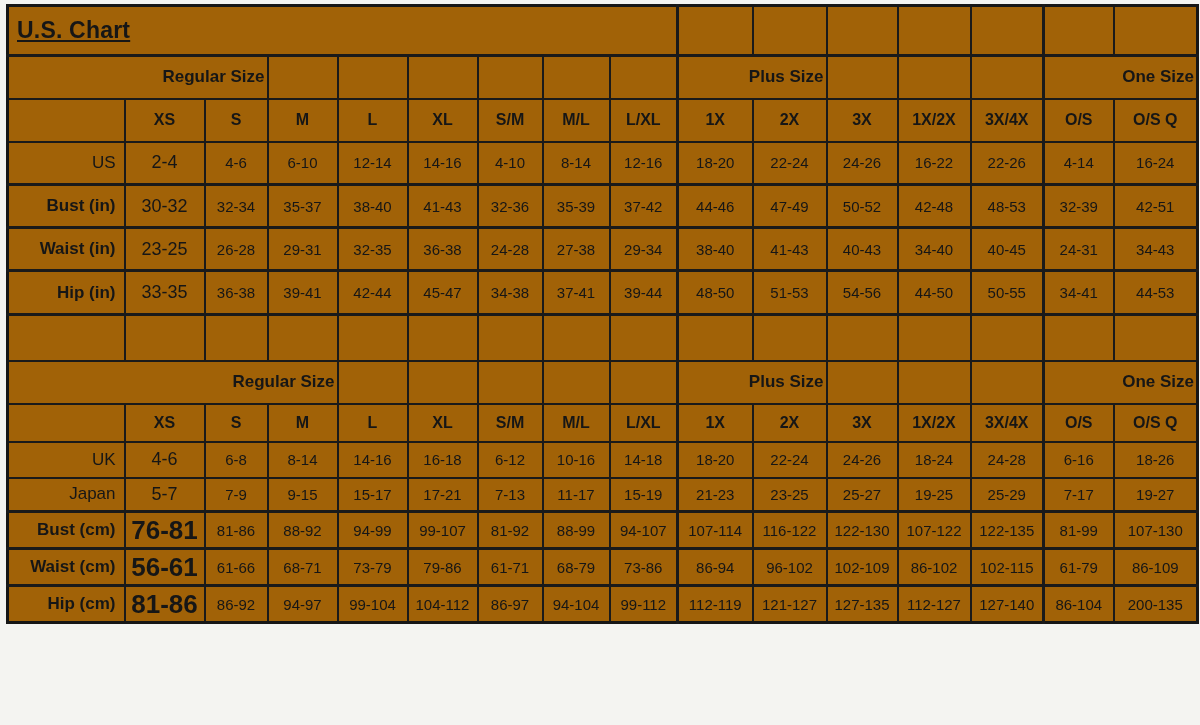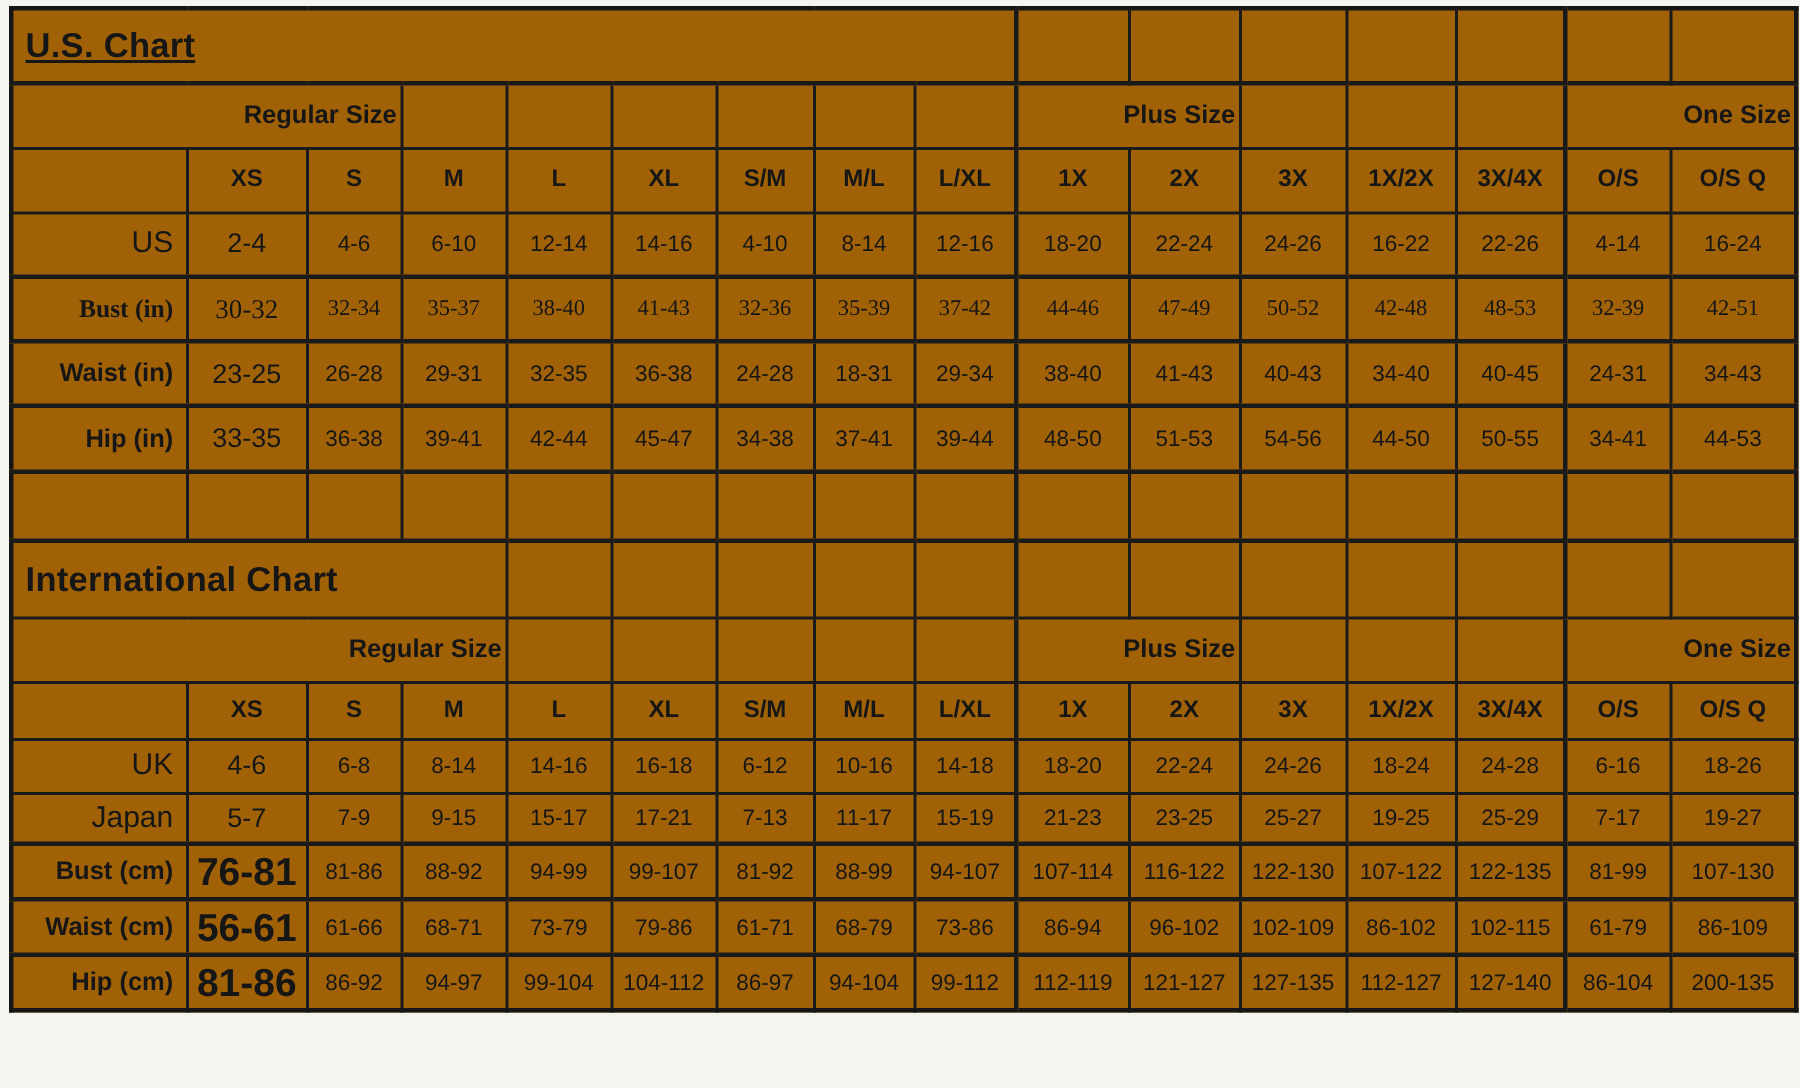--- a/index.html
+++ b/index.html
@@ -17,21 +17,21 @@
   td{
     border:2px solid #1a1a1a;
     text-align:center;vertical-align:middle;
     font-size:15px;color:#161616;
     padding:0 2px;overflow:hidden;white-space:nowrap;
   }
   td.title{font-size:23px;font-weight:bold;text-align:left;padding-left:8px;letter-spacing:0.2px;}
   td.u{text-decoration:underline;}
   td.section{font-size:17px;font-weight:bold;text-align:right;padding-left:11px;}
   td.szh{font-size:16px;font-weight:bold;margin-left:48px;}
-  td.lab{font-size:20px;text-align:right;padding-right:8px;}
+  td.lab{font-size:17px;text-align:right;padding-right:8px;}
   td.lab.b{font-weight:bold;font-size:17px;}
   td.val{font-size:15px;}
   td.xs1{font-size:18px;}
   td.xs2{font-size:26px;font-weight:bold;}
   td.tl{border-left-width:3px;}
   tr.tt td{border-top-width:3px;}
 </style>
 </head>
 <body>
 
@@ -109,21 +109,21 @@
           <td class="val">8-14</td>
           <td class="val">12-16</td>
           <td class="val tl">18-20</td>
           <td class="val">22-24</td>
           <td class="val">24-26</td>
           <td class="val">16-22</td>
           <td class="val">22-26</td>
           <td class="val tl">4-14</td>
           <td class="val">16-24</td>
         </tr>
-        <tr class="tt" style="height: 43px; font-family: Liberation Serif, serif;">
+        <tr class="tt" style="height: 43px;">
           <td class="lab b">Bust (in)</td>
           <td class="val xs1">30-32</td>
           <td class="val">32-34</td>
           <td class="val">35-37</td>
           <td class="val">38-40</td>
           <td class="val">41-43</td>
           <td class="val">32-36</td>
           <td class="val">35-39</td>
           <td class="val">37-42</td>
           <td class="val tl">44-46</td>
@@ -135,21 +135,21 @@
           <td class="val">42-51</td>
         </tr>
         <tr class="tt" style="height: 43px;">
           <td class="lab b">Waist (in)</td>
           <td class="val xs1">23-25</td>
           <td class="val">26-28</td>
           <td class="val">29-31</td>
           <td class="val">32-35</td>
           <td class="val">36-38</td>
           <td class="val">24-28</td>
-          <td class="val">18-31</td>
+          <td class="val">27-38</td>
           <td class="val">29-34</td>
           <td class="val tl">38-40</td>
           <td class="val">41-43</td>
           <td class="val">40-43</td>
           <td class="val">34-40</td>
           <td class="val">40-45</td>
           <td class="val tl">24-31</td>
           <td class="val">34-43</td>
         </tr>
         <tr class="tt" style="height: 44px;">
@@ -181,35 +181,20 @@
           <td></td>
           <td></td>
           <td class="tl"></td>
           <td></td>
           <td></td>
           <td></td>
           <td></td>
           <td class="tl"></td>
           <td></td>
         </tr>
-        <tr class="tt" style="height: 51px;">
-          <td colspan="4" class="title">International Chart</td>
-          <td></td>
-          <td></td>
-          <td></td>
-          <td></td>
-          <td></td>
-          <td class="tl"></td>
-          <td></td>
-          <td></td>
-          <td></td>
-          <td></td>
-          <td class="tl"></td>
-          <td></td>
-        </tr>
         <tr style="height: 43px;">
           <td colspan="4" class="section">Regular Size</td>
           <td></td>
           <td></td>
           <td></td>
           <td></td>
           <td></td>
           <td colspan="2" class="section tl">Plus Size</td>
           <td></td>
           <td></td>

